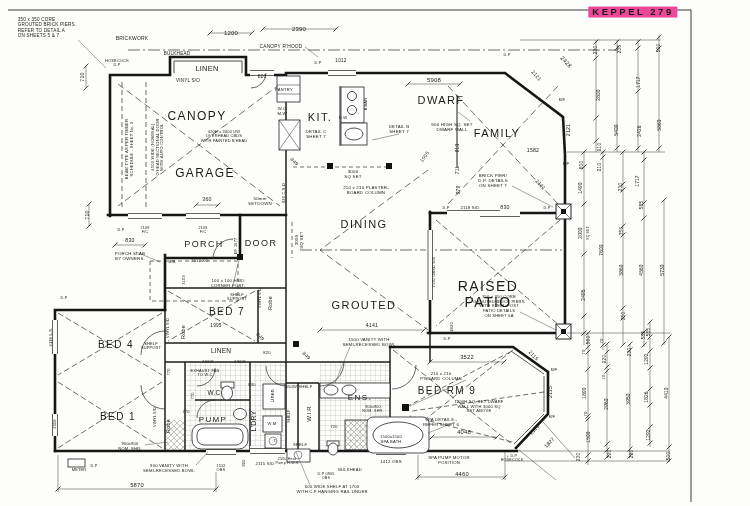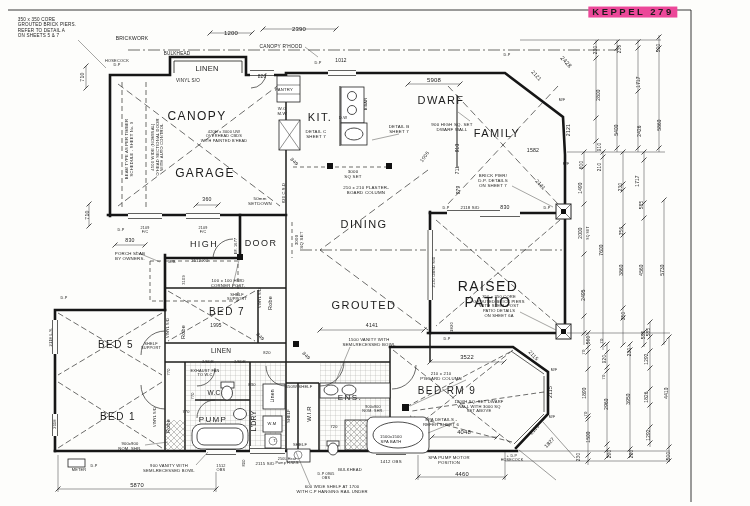--- a/index.html
+++ b/index.html
@@ -297,30 +297,30 @@
       <path d="M310,485 L296,452"></path>
     </g>
   </svg>
 <div class="lbl big title" style="left: 633px; top: 12px; font-size: 9.5px; transform: translate(-50%, -50%) rotate(0deg);">KEPPEL 279</div>
     <div class="lbl big" style="left: 197px; top: 117px; font-size: 12px; transform: translate(-50%, -50%) rotate(0deg);">CANOPY</div>
     <div class="lbl big" style="left: 205px; top: 174px; font-size: 12px; transform: translate(-50%, -50%) rotate(0deg);">GARAGE</div>
     <div class="lbl big" style="left: 320px; top: 117px; font-size: 11px; transform: translate(-50%, -50%) rotate(0deg);">KIT.</div>
     <div class="lbl big" style="left: 441px; top: 100px; font-size: 11px; transform: translate(-50%, -50%) rotate(0deg);">DWARF</div>
     <div class="lbl big" style="left: 497px; top: 133px; font-size: 11px; transform: translate(-50%, -50%) rotate(0deg);">FAMILY</div>
     <div class="lbl big" style="left: 364px; top: 212px; font-size: 11px; transform: translate(-50%, -50%) rotate(0deg); margin-top: 12px;">DINING</div>
-    <div class="lbl big" style="left: 204px; top: 244px; font-size: 9px; transform: translate(-50%, -50%) rotate(0deg);">HIGH</div>
+    <div class="lbl big" style="left: 204px; top: 244px; font-size: 9px; transform: translate(-50%, -50%) rotate(0deg);">PORCH</div>
     <div class="lbl big" style="left: 261px; top: 243px; font-size: 9px; transform: translate(-50%, -50%) rotate(0deg);">DOOR</div>
     <div class="lbl big" style="left: 364px; top: 305px; font-size: 11px; transform: translate(-50%, -50%) rotate(0deg);">GROUTED</div>
     <div class="lbl big" style="left: 488px; top: 264px; font-size: 14px; transform: translate(-50%, -50%) rotate(0deg); margin-top: 30px;">RAISED
 PATIO</div>
     <div class="lbl big" style="left: 227px; top: 312px; font-size: 10px; transform: translate(-50%, -50%) rotate(0deg);">BED 7</div>
-    <div class="lbl big" style="left: 116px; top: 345px; font-size: 10px; transform: translate(-50%, -50%) rotate(0deg);">BED 5</div>
+    <div class="lbl big" style="left: 116px; top: 345px; font-size: 10px; transform: translate(-50%, -50%) rotate(0deg);">BED 4</div>
     <div class="lbl big" style="left: 118px; top: 417px; font-size: 10px; transform: translate(-50%, -50%) rotate(0deg);">BED 1</div>
     <div class="lbl big" style="left: 447px; top: 391px; font-size: 10px; transform: translate(-50%, -50%) rotate(0deg);">BED RM 9</div>
-    <div class="lbl big" style="left: 350px; top: 398px; font-size: 8px; transform: translate(-50%, -50%) rotate(0deg);">ENS.</div>
+    <div class="lbl big" style="left: 360px; top: 398px; font-size: 8px; transform: translate(-50%, -50%) rotate(0deg);">ENS.</div>
     <div class="lbl big" style="left: 213px; top: 420px; font-size: 8px; transform: translate(-50%, -50%) rotate(0deg);">PUMP</div>
     <div class="lbl" style="left: 214px; top: 393px; font-size: 6.5px; transform: translate(-50%, -50%) rotate(0deg);">W.C</div>
     <div class="lbl" style="left: 254px; top: 421px; font-size: 7px; transform: translate(-50%, -50%) rotate(-90deg);">L'DRY</div>
     <div class="lbl" style="left: 309px; top: 414px; font-size: 6px; transform: translate(-50%, -50%) rotate(-90deg);">W.I.R</div>
     <div class="lbl" style="left: 207px; top: 69px; font-size: 7.5px; transform: translate(-50%, -50%) rotate(0deg);">LINEN</div>
     <div class="lbl" style="left: 221px; top: 351px; font-size: 6.5px; transform: translate(-50%, -50%) rotate(0deg);">LINEN</div>
     <div class="lbl" style="left: 273px; top: 396px; font-size: 5px; transform: translate(-50%, -50%) rotate(-90deg);">Linen</div>
     <div class="lbl" style="left: 270px; top: 303px; font-size: 5.5px; transform: translate(-50%, -50%) rotate(-90deg);">Robe</div>
     <div class="lbl" style="left: 183px; top: 332px; font-size: 5.5px; transform: translate(-50%, -50%) rotate(-90deg);">Robe</div>
     <div class="lbl" style="left: 168px; top: 426px; font-size: 5.5px; transform: translate(-50%, -50%) rotate(-90deg);">Robe</div>

